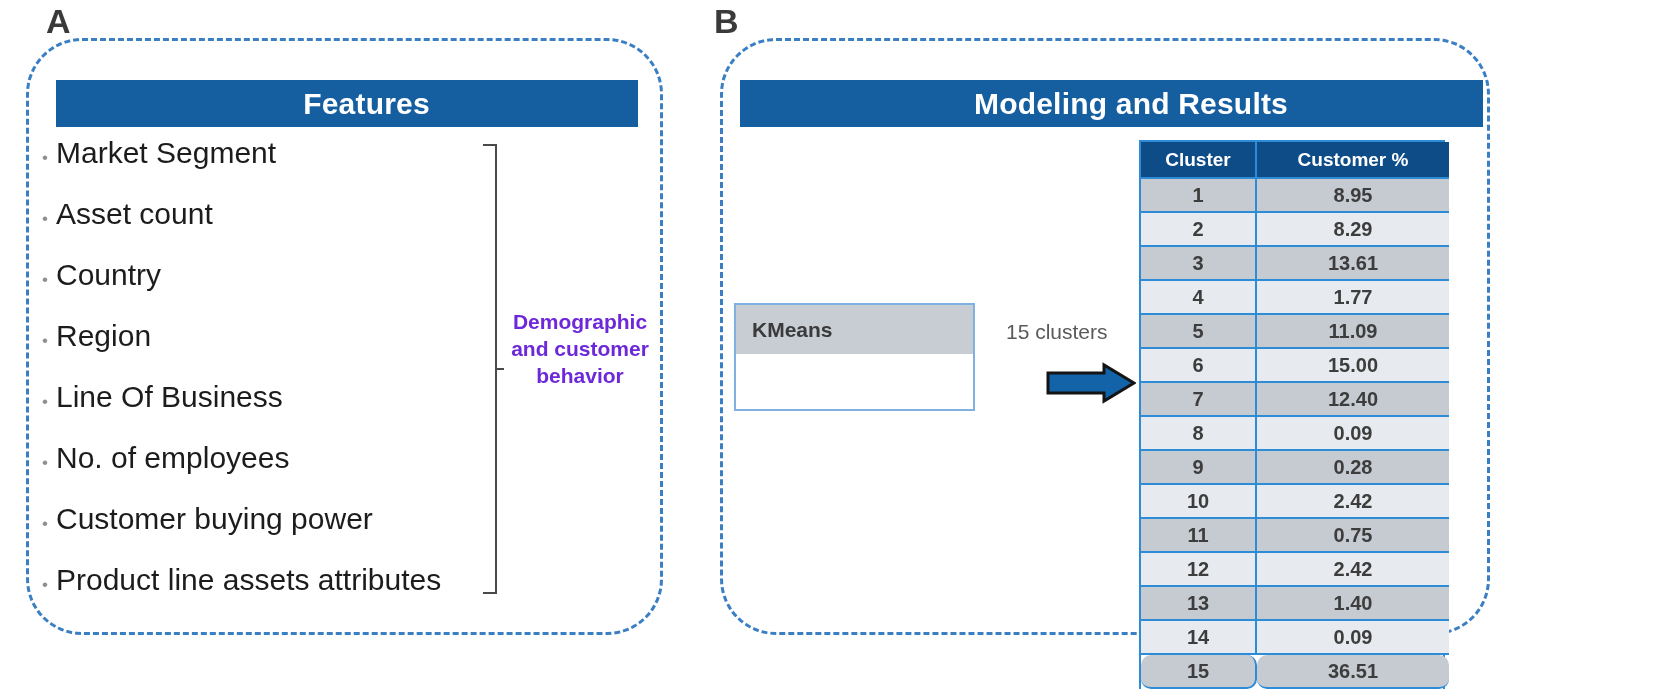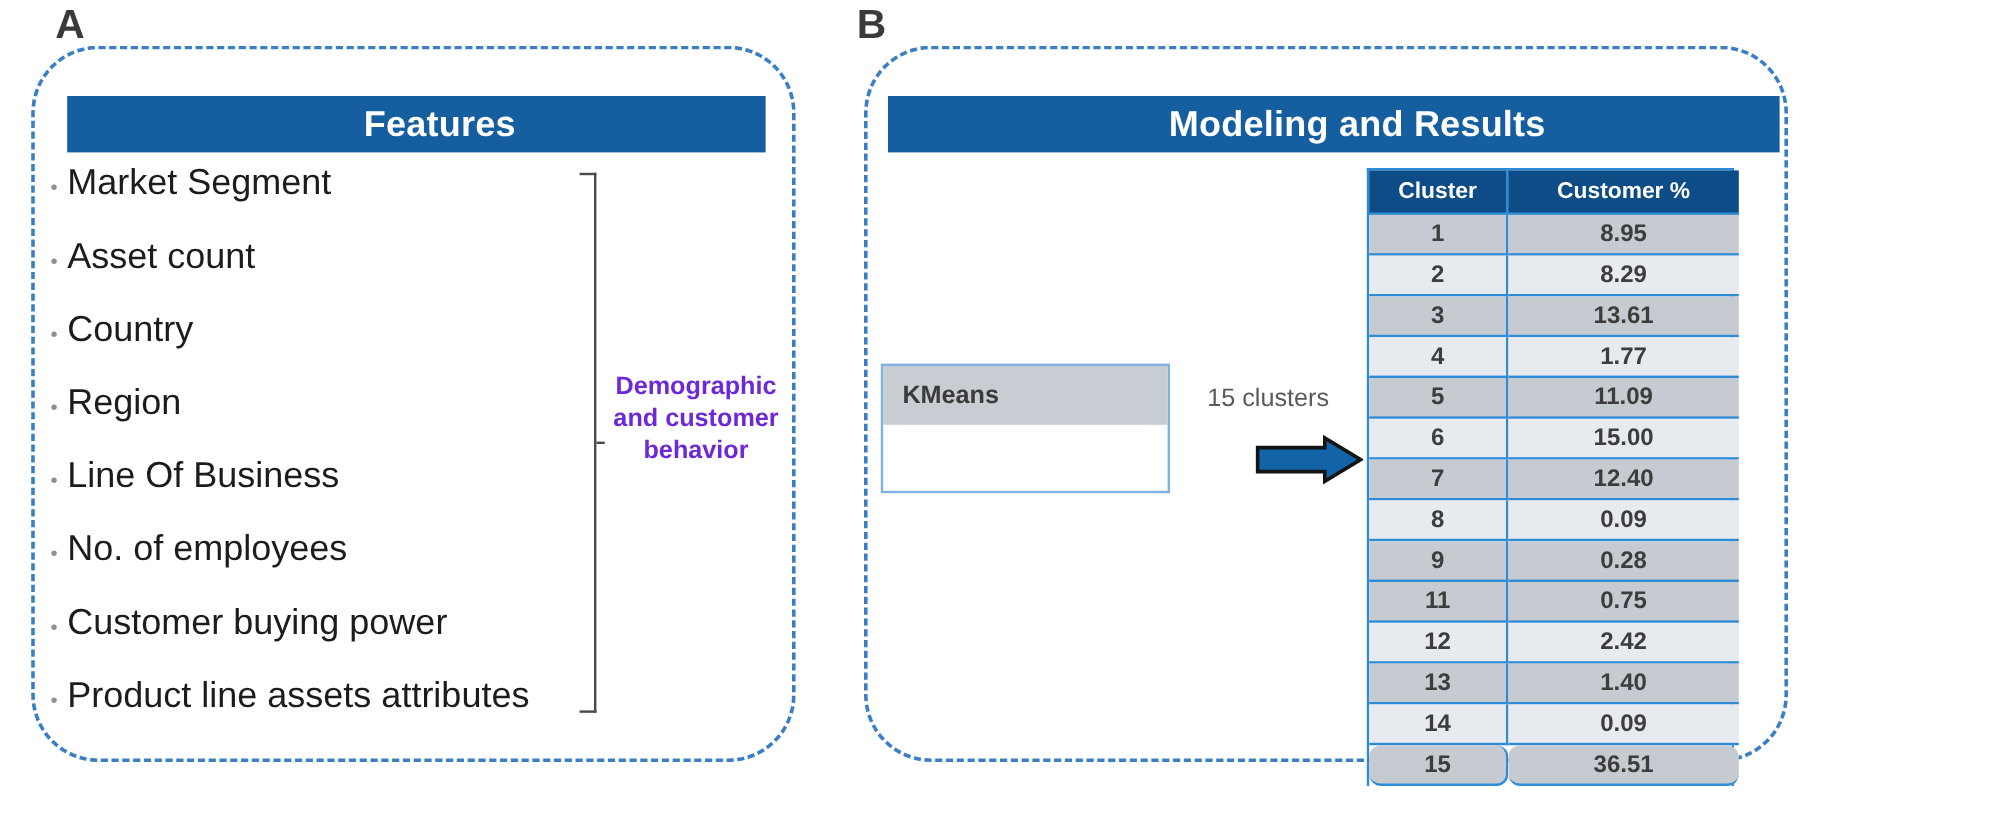--- a/index.html
+++ b/index.html
@@ -312,20 +312,24 @@
           <td class="cell-pct">12.40</td>
         </tr>
         <tr class="row-even">
           <td class="cell-cluster">8</td>
           <td class="cell-pct">0.09</td>
         </tr>
         <tr class="row-odd">
           <td class="cell-cluster">9</td>
           <td class="cell-pct">0.28</td>
         </tr>
+        <tr class="row-even">
+          <td class="cell-cluster">10</td>
+          <td class="cell-pct">2.42</td>
+        </tr>
         <tr class="row-odd">
           <td class="cell-cluster">11</td>
           <td class="cell-pct">0.75</td>
         </tr>
         <tr class="row-even">
           <td class="cell-cluster">12</td>
           <td class="cell-pct">2.42</td>
         </tr>
         <tr class="row-odd">
           <td class="cell-cluster">13</td>

